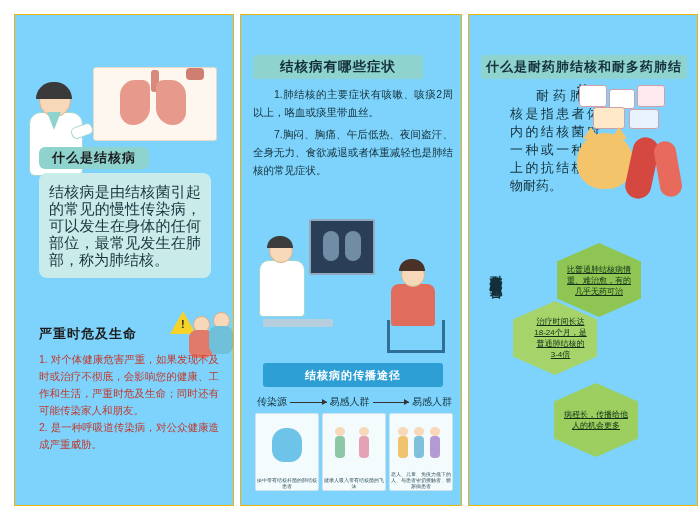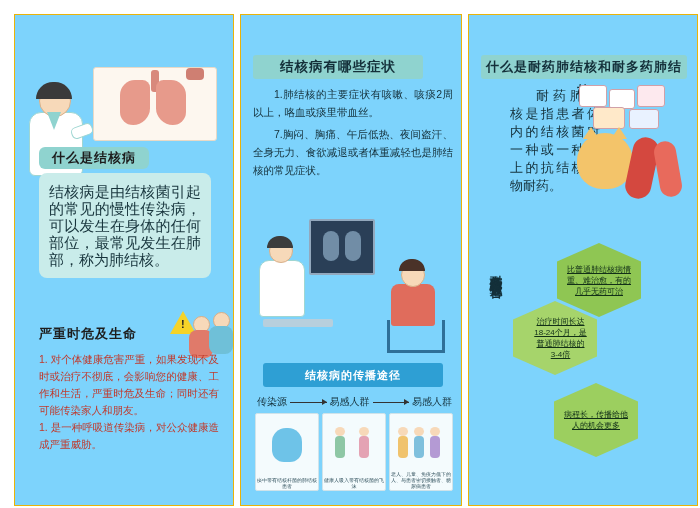--- a/index.html
+++ b/index.html
@@ -251,21 +251,21 @@
 
     <div class="cough-people">
       <div class="cp-head" style="left:2px;top:6px;"></div>
       <div class="cp-body" style="left:-2px;top:20px;background:#e07a6a;"></div>
       <div class="cp-head" style="left:22px;top:2px;"></div>
       <div class="cp-body" style="left:18px;top:16px;background:#6fc0d8;"></div>
     </div>
 
     <div class="body2">
       <div>1. 对个体健康危害严重，如果发现不及时或治疗不彻底，会影响您的健康、工作和生活，严重时危及生命；同时还有可能传染家人和朋友。</div>
-      <div>1. 是一种呼吸道传染病，对公众健康造成严重威胁。</div>
+      <div>2. 是一种呼吸道传染病，对公众健康造成严重威胁。</div>
     </div>
   </div>
 
   <div class="panel p2">
 
     <div class="p2-title">结核病有哪些症状</div>
 
     <div class="p2-body">
       <p>1.肺结核的主要症状有咳嗽、咳痰2周以上，咯血或痰里带血丝。</p>
       <p>7.胸闷、胸痛、午后低热、夜间盗汗、全身无力、食欲减退或者体重减轻也是肺结核的常见症状。</p>

